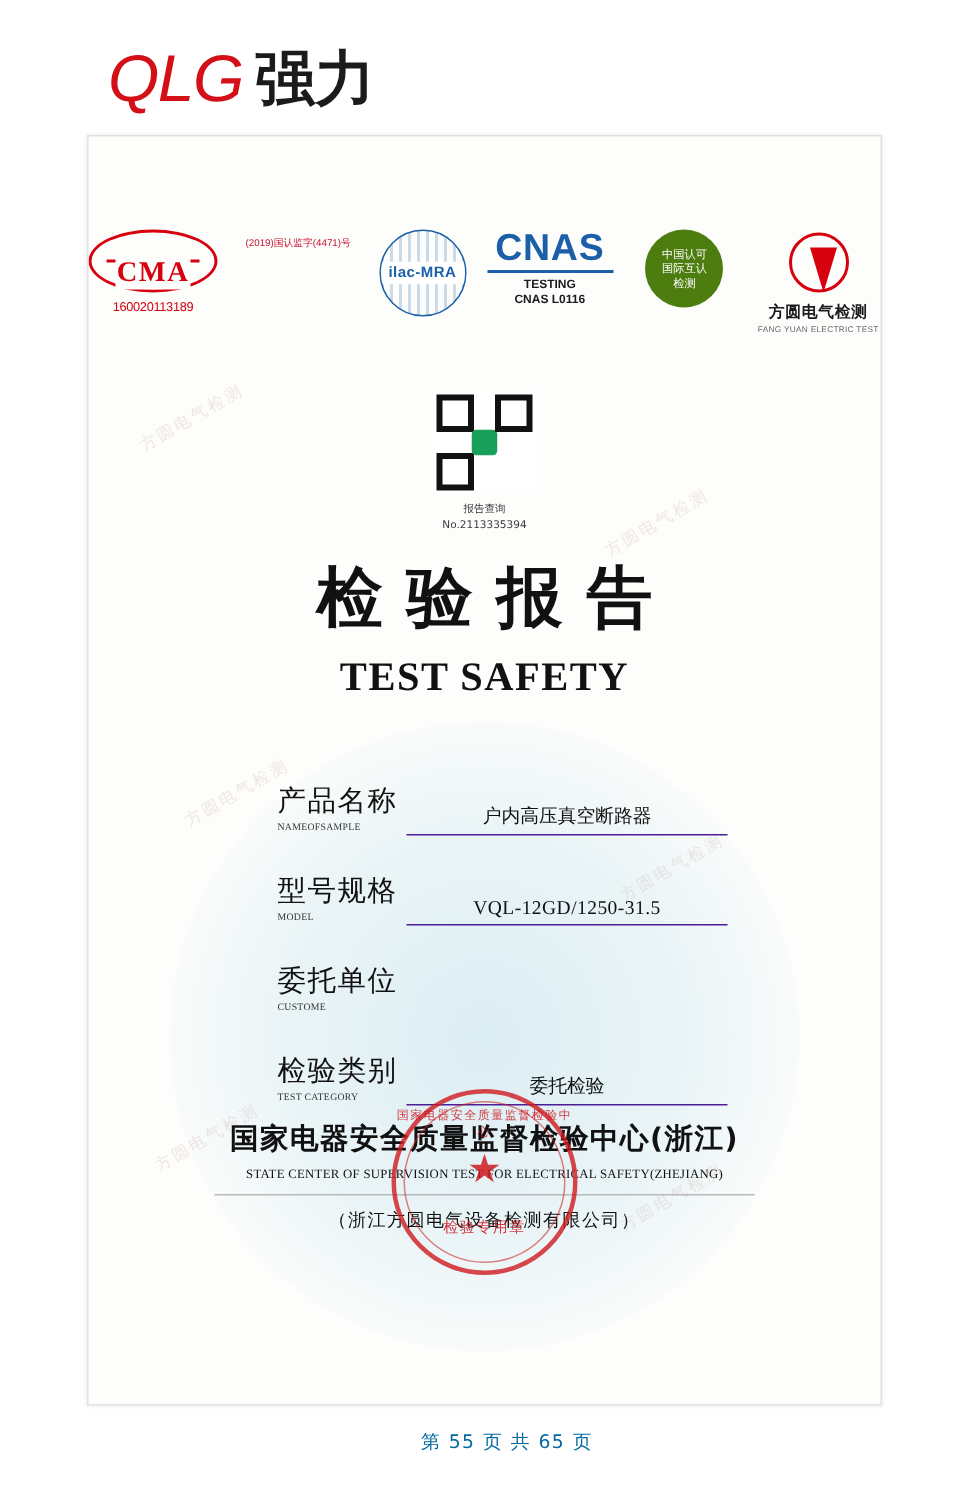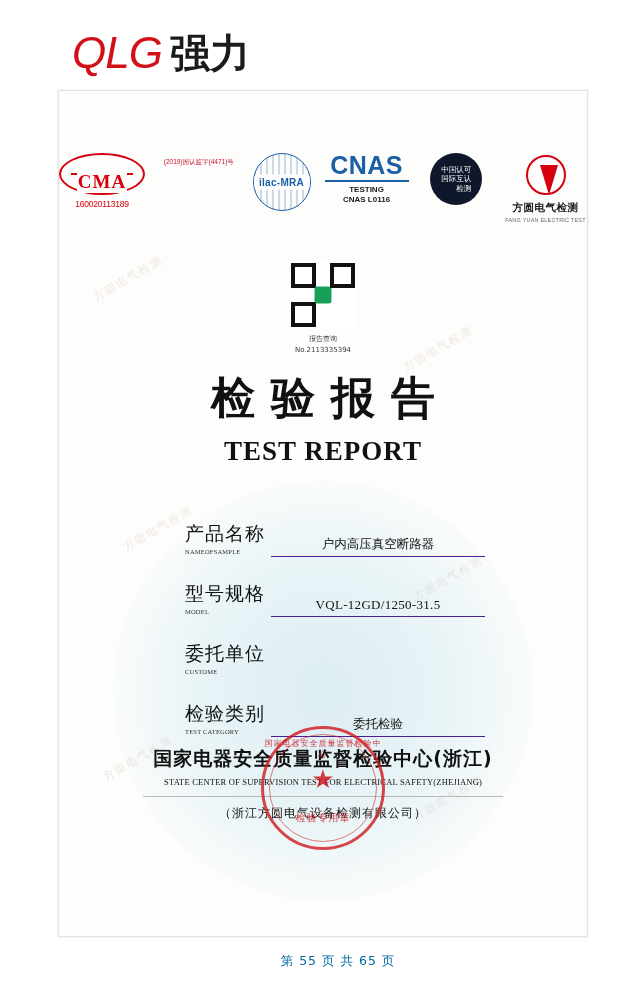--- a/index.html
+++ b/index.html
@@ -136,23 +136,23 @@
   .cnas-main {
     color: #1b5fa8; font-weight: bold; font-size: 25px; letter-spacing: 0.5px;
     font-family: "Liberation Sans", sans-serif; line-height: 1;
   }
   .cnas-rule { width: 84px; height: 2px; background: #1b5fa8; margin: 2px auto 3px; }
   .cnas-sub { color: #1b1b1b; font-size: 8px; font-weight: bold; line-height: 1.25; }
 
   .cnas-cn-wrap { width: 78px; }
   .cnas-cn-circle {
     width: 52px; height: 52px; margin: 0 auto 3px;
-    border-radius: 50%; background: #0f172a; color: #fff;
+    border-radius: 50%; background: #4d7c0f; color: #fff;
     display: flex; align-items: center; justify-content: center;
-    font-size: 7.5px; line-height: 1.25; text-align: right;
+    font-size: 7.5px; line-height: 1.25; text-align: center;
     font-family: "DejaVu Sans", sans-serif;
   }
 
   .fy-wrap { width: 96px; }
   .fy-logo-mark {
     width: 42px; height: 46px; margin: 0 auto 2px;
     position: relative;
   }
   .fy-ring {
     position: absolute; left: 2px; top: 2px; width: 36px; height: 36px;
@@ -360,21 +360,21 @@
       <div class="qr-eye3"></div>
       <div class="qr-center"></div>
     </div>
     <div class="qr-label">
       <div>报告查询</div>
       <div>No.2113335394</div>
     </div>
   </div>
 
   <div class="title-cn">检验报告</div>
-  <div class="title-en">TEST REPORT</div>
+  <div class="title-en">TEST SAFETY</div>
 
   <div class="fields">
 
     <div class="field-row">
       <div class="field-label">
         <span class="cn">产品名称</span>
         <span class="en">NAMEOFSAMPLE</span>
       </div>
       <div class="field-value">户内高压真空断路器</div>
     </div>

